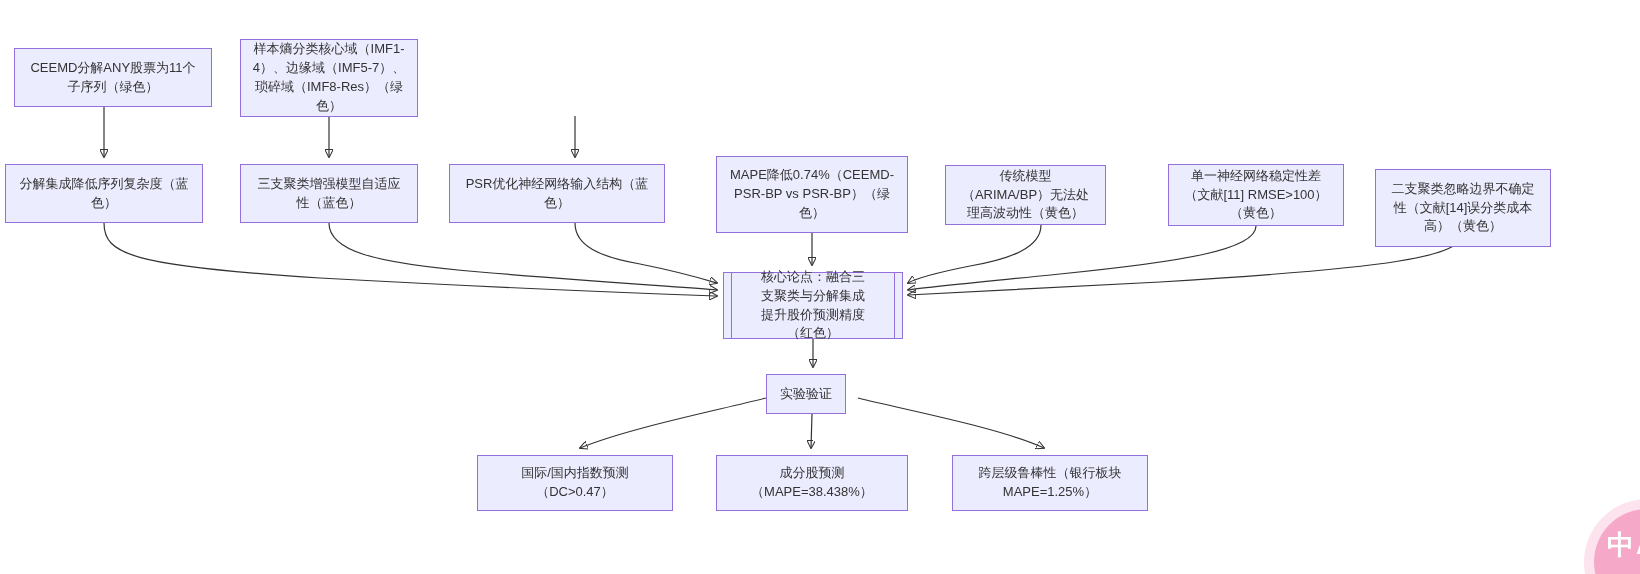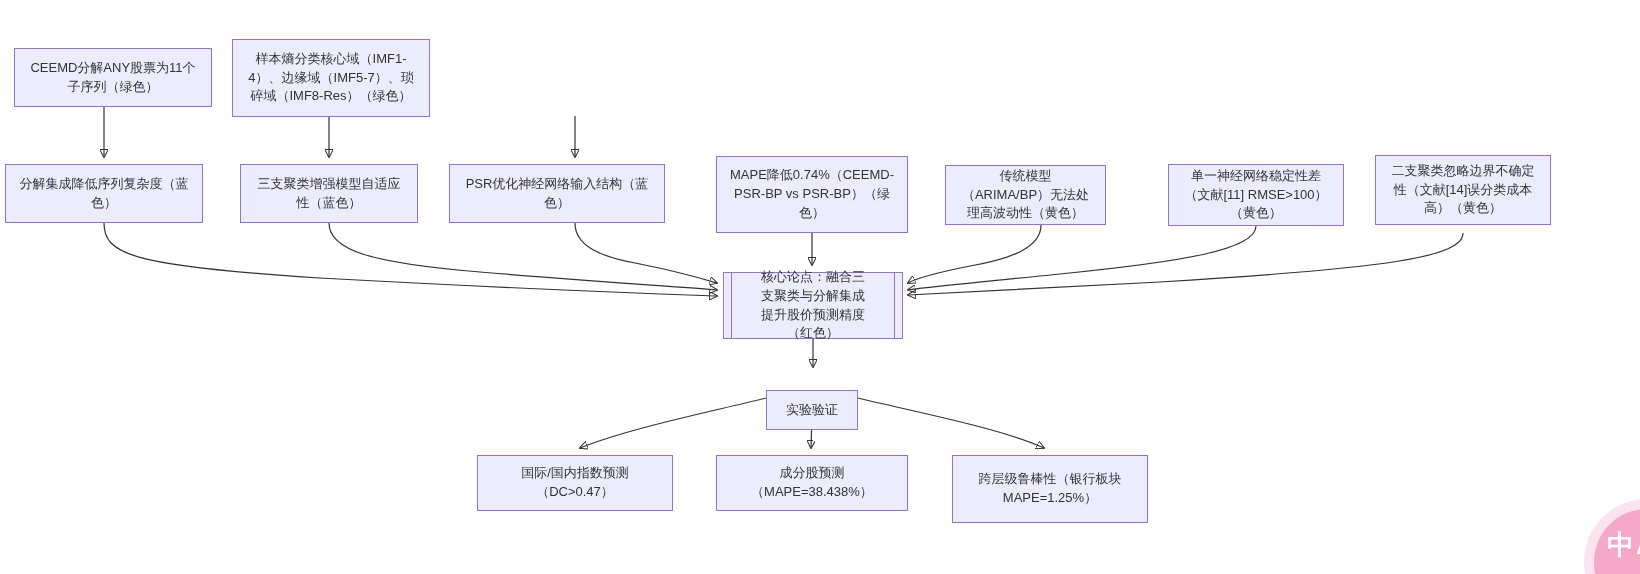--- a/index.html
+++ b/index.html
@@ -80,21 +80,21 @@
     <path d="M1463,233 C1463,257 1390,268 1160,282 C1020,290 935,293 908,295" marker-end="url(#arrow)"></path>
     <path d="M813,339 L813,367" marker-end="url(#arrow)"></path>
     <path d="M766,398 C710,412 630,428 580,448" marker-end="url(#arrow)"></path>
     <path d="M812,414 L811,448" marker-end="url(#arrow)"></path>
     <path d="M858,398 C915,412 1000,428 1044,448" marker-end="url(#arrow)"></path>
   </svg>
 
   <div class="node" style="left:14px;top:48px;width:198px;height:59px">
     <span>CEEMD分解ANY股票为11个子序列（绿色）</span>
   </div>
-  <div class="node" style="left:232px;top:39px;width:198px;height:78px">
+  <div class="node" style="left:240px;top:39px;width:178px;height:78px">
     <span>样本熵分类核心域（IMF1-4）、边缘域（IMF5-7）、琐碎域（IMF8-Res）（绿色）</span>
   </div>
 
   <div class="node" style="left:5px;top:164px;width:198px;height:59px">
     <span>分解集成降低序列复杂度（蓝色）</span>
   </div>
   <div class="node" style="left:240px;top:164px;width:178px;height:59px">
     <span>三支聚类增强模型自适应性（蓝色）</span>
   </div>
   <div class="node" style="left:449px;top:164px;width:216px;height:59px">
@@ -102,41 +102,41 @@
   </div>
   <div class="node" style="left:716px;top:156px;width:192px;height:77px">
     <span>MAPE降低0.74%（CEEMD-PSR-BP vs PSR-BP）（绿色）</span>
   </div>
   <div class="node" style="left:945px;top:165px;width:161px;height:60px">
     <span>传统模型（ARIMA/BP）无法处理高波动性（黄色）</span>
   </div>
   <div class="node" style="left:1168px;top:164px;width:176px;height:62px">
     <span>单一神经网络稳定性差（文献[11] RMSE&gt;100）（黄色）</span>
   </div>
-  <div class="node" style="left:1375px;top:155px;width:176px;height:70px">
+  <div class="node" style="left:1375px;top:169px;width:176px;height:78px">
     <span>二支聚类忽略边界不确定性（文献[14]误分类成本高）（黄色）</span>
   </div>
 
   <div class="node subroutine" style="left:723px;top:272px;width:180px;height:67px">
     <i class="vbar left"></i>
     <i class="vbar right"></i>
     <span>核心论点：融合三支聚类与分解集成提升股价预测精度（红色）</span>
   </div>
 
-  <div class="node" style="left:766px;top:390px;width:92px;height:40px">
+  <div class="node" style="left:766px;top:374px;width:80px;height:40px">
     <span>实验验证</span>
   </div>
 
   <div class="node" style="left:477px;top:455px;width:196px;height:56px">
     <span>国际/国内指数预测（DC&gt;0.47）</span>
   </div>
   <div class="node" style="left:716px;top:455px;width:192px;height:56px">
     <span>成分股预测（MAPE=38.438%）</span>
   </div>
-  <div class="node" style="left:952px;top:455px;width:196px;height:68px">
+  <div class="node" style="left:952px;top:455px;width:196px;height:56px">
     <span>跨层级鲁棒性（银行板块MAPE=1.25%）</span>
   </div>
 
   <div class="translate-badge">
     <span class="glyph">中A</span>
   </div>
 
 </div>
 
 </body></html>

